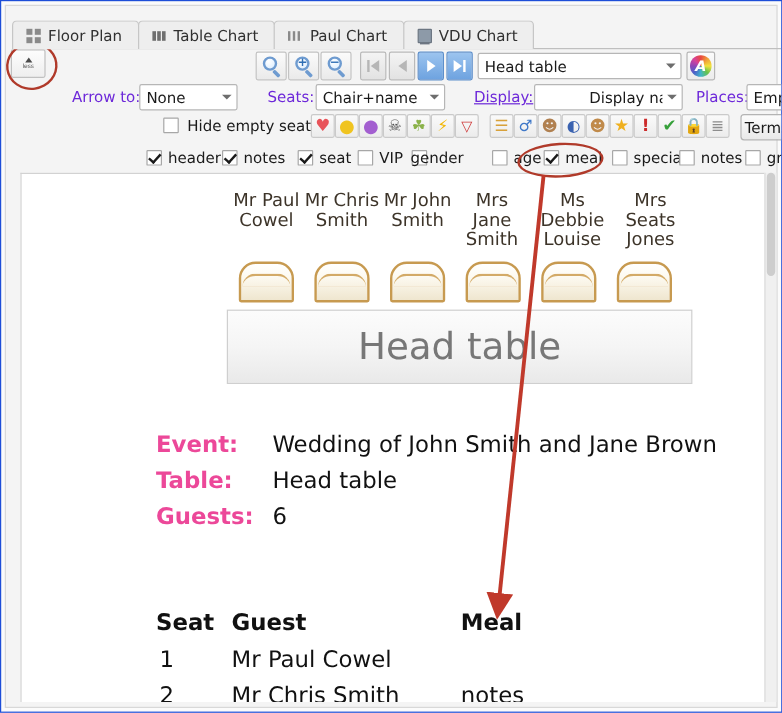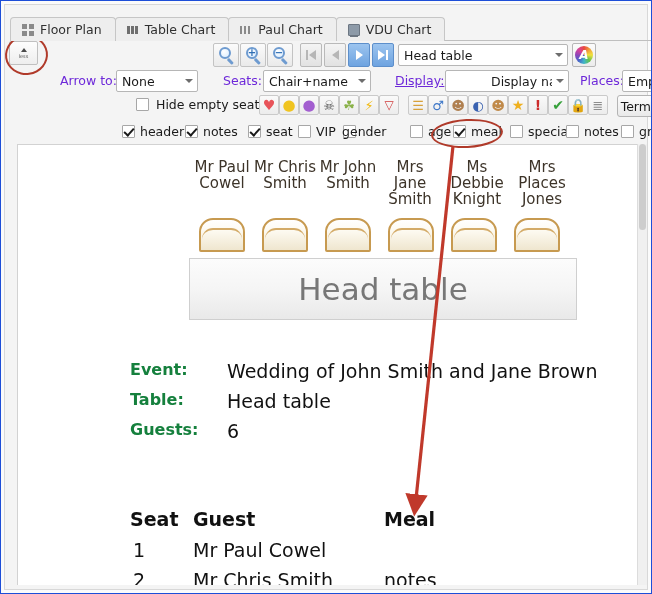--- a/index.html
+++ b/index.html
@@ -210,21 +210,21 @@
     border:2px solid #c79a50;
     border-radius:14px 14px 2px 2px;
     background:linear-gradient(#ffffff 0%,#fdfaf1 35%,#efe6cf 100%);
     box-sizing:border-box;
   }
   .chair:after{
     content:"";position:absolute;left:1px;right:1px;top:8px;height:9px;
     border-top:2px solid #d3aa67;border-radius:12px 12px 0 0;
   }
 
-  .detlabel{position:absolute;font-size:16px;font-weight:bold;color:#15803d;}
+  .detlabel{position:absolute;font-size:19px;font-weight:bold;color:#ec4899;}
   .detval{position:absolute;font-size:19px;color:#111;}
 
   .colh{position:absolute;font-size:19px;font-weight:bold;color:#111;}
   .cell{position:absolute;font-size:19px;color:#111;}
 
   
   #annot{position:absolute;left:0;top:0;width:652px;height:594px;pointer-events:none;}
   #circle-meal{
     position:absolute;left:430px;top:118px;width:68px;height:25px;
     border:2px solid #b03a2a;border-radius:50%;
@@ -428,22 +428,22 @@
     <span class="chk" style="left:611px;"></span>
     <span class="chklbl" style="left:629px;">group</span>
   </div>
 
   <div id="canvas">
 
     <div class="seatname" style="left:173px;top:14px;width:62px;">Mr Paul Cowel</div>
     <div class="seatname" style="left:236px;top:14px;width:62px;">Mr Chris Smith</div>
     <div class="seatname" style="left:299px;top:14px;width:62px;">Mr John Smith</div>
     <div class="seatname" style="left:368px;top:14px;width:48px;">Mrs Jane Smith</div>
-    <div class="seatname" style="left:428px;top:14px;width:62px;">Ms Debbie Knight</div>
-    <div class="seatname" style="left:493px;top:14px;width:62px;">Mrs Places Jones</div>
+    <div class="seatname" style="left:428px;top:14px;width:62px;">Ms Debbie Louise</div>
+    <div class="seatname" style="left:493px;top:14px;width:62px;">Mrs Seats Jones</div>
 
     <div class="chair" style="left:181px;top:73px;"></div>
     <div class="chair" style="left:244px;top:73px;"></div>
     <div class="chair" style="left:307px;top:73px;"></div>
     <div class="chair" style="left:370px;top:73px;"></div>
     <div class="chair" style="left:433px;top:73px;"></div>
     <div class="chair" style="left:496px;top:73px;"></div>
 
     <div style="position:absolute;left:171px;top:113px;width:388px;height:62px;
                 background:linear-gradient(#fcfcfc 0%,#f5f5f5 50%,#e9e9e9 100%);

